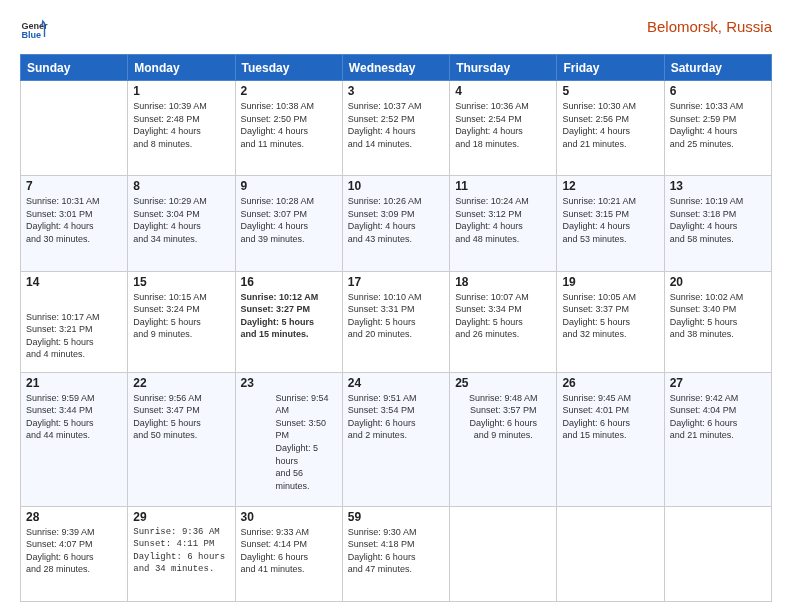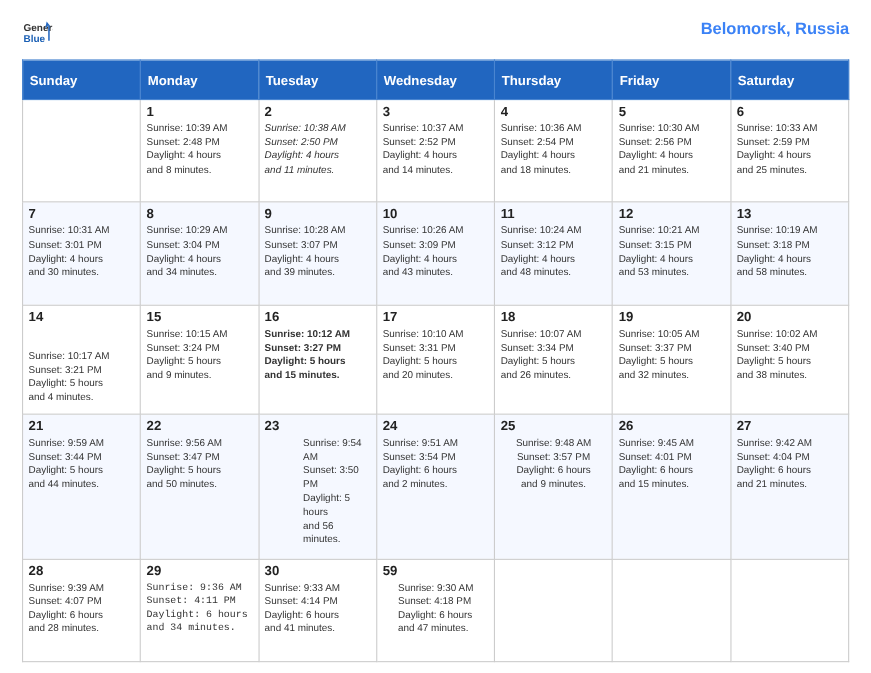--- a/index.html
+++ b/index.html
@@ -36,40 +36,39 @@
       text-align: right;
     }
     .month-year {
       font-size: 32px;
       font-weight: normal;
       color: #222;
       line-height: 1.1;
     }
     .location {
       font-size: 15px;
-      color: #3b82f6;
+      color: #c2410c;
       margin-top: 2px;
-      font-weight: bold;
     }
     .calendar {
       flex: 1;
       border: 1px solid #ccc;
       border-collapse: collapse;
       width: 100%;
       table-layout: fixed;
     }
     .calendar th {
       background-color: #2166c0;
       color: #fff;
       font-size: 12px;
       font-weight: bold;
       text-align: left;
       padding: 5px 6px;
       border: 1px solid #4a85d0;
-      height: 36px;
+      height: 26px;
     }
     .calendar td {
       border: 1px solid #ccc;
       vertical-align: top;
       padding: 3px 5px;
       font-size: 9.5px;
       color: #333;
       height: 88px;
     }
     .day-number {
@@ -131,21 +130,21 @@
           <td class="empty-cell"></td>
           <td>
             <span class="day-number">1</span>
             <div class="day-info" style="white-space: pre-line;">Sunrise: 10:39 AM
 Sunset: 2:48 PM
 Daylight: 4 hours
 and 8 minutes.</div>
           </td>
           <td>
             <span class="day-number">2</span>
-            <div class="day-info" style="white-space: pre-line; font-style: italic;">Sunrise: 10:38 AM
+            <div class="day-info" style="white-space: pre-line;">Sunrise: 10:38 AM
 Sunset: 2:50 PM
 Daylight: 4 hours
 and 11 minutes.</div>
           </td>
           <td>
             <span class="day-number">3</span>
             <div class="day-info" style="white-space: pre-line;">Sunrise: 10:37 AM
 Sunset: 2:52 PM
 Daylight: 4 hours
 and 14 minutes.</div>
@@ -342,21 +341,21 @@
           </td>
           <td>
             <span class="day-number">30</span>
             <div class="day-info" style="white-space: pre-line;">Sunrise: 9:33 AM
 Sunset: 4:14 PM
 Daylight: 6 hours
 and 41 minutes.</div>
           </td>
           <td>
             <span class="day-number">59</span>
-            <div class="day-info" style="white-space: pre-line; margin-left: 14px;">Sunrise: 9:30 AM
+            <div class="day-info" style="white-space: pre-line;">Sunrise: 9:30 AM
 Sunset: 4:18 PM
 Daylight: 6 hours
 and 47 minutes.</div>
           </td>
           <td class="empty-cell"></td>
           <td class="empty-cell"></td>
           <td class="empty-cell"></td>
         </tr>
       </tbody>
   </table>

